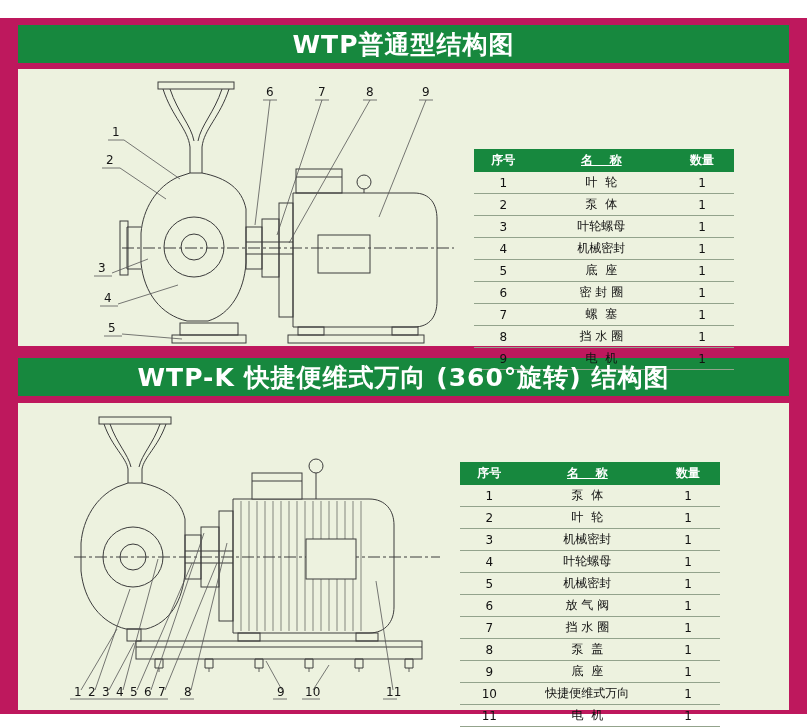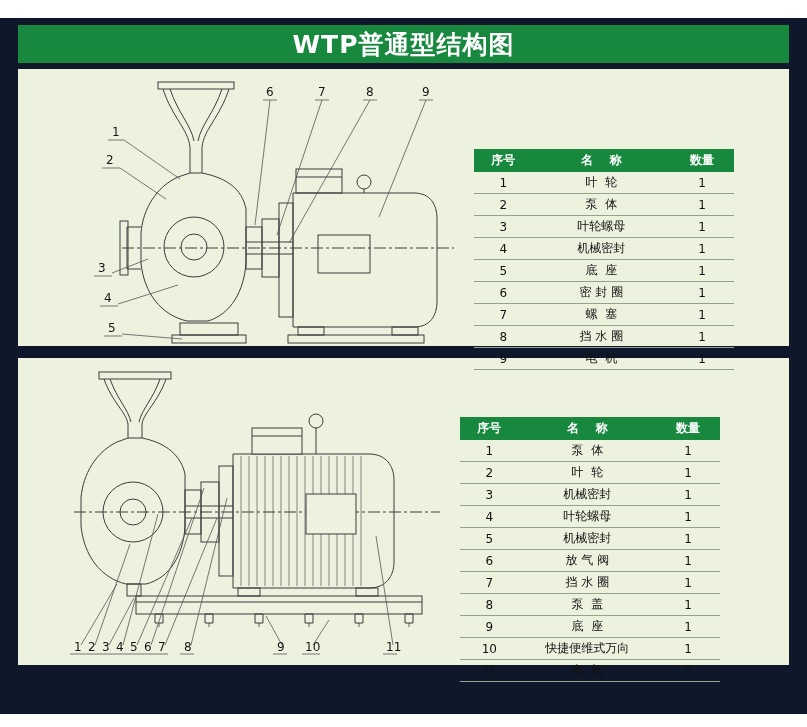--- a/index.html
+++ b/index.html
@@ -1,31 +1,31 @@
 <!DOCTYPE html>
 <html><head>
 <meta charset="utf-8">
 <style>
   html,body{margin:0;padding:0;}
   body{width:807px;height:727px;background:#ffffff;position:relative;
        font-family:"DejaVu Sans","Liberation Sans",sans-serif;}
   .green-wrap{position:absolute;top:18px;left:0;width:807px;height:696px;
-              background:#0f172a;padding:7px 18px;box-sizing:border-box;}
+              background:#be185d;padding:7px 18px;box-sizing:border-box;}
   .title-bar{height:38px;background:#17883e;display:flex;align-items:center;justify-content:center;}
   .title-bar .title{color:#ffffff;font-size:25px;font-weight:bold;letter-spacing:1px;}
   .panel{background:#edf2df;display:flex;align-items:flex-start;box-sizing:border-box;}
   .panel1{height:277px;margin-top:6px;margin-bottom:12px;padding:4px 0 0 12px;}
   .panel2{height:307px;margin-top:7px;padding:4px 0 0 6px;}
   .table-wrap{margin-left:12px;}
   .tw1{margin-top:76px;}
   .tw2{margin-top:55px;}
   table.parts{border-collapse:collapse;width:260px;font-size:12px;}
   table.parts th{background:#17883e;color:#fff;font-weight:bold;padding:3px 4px;text-align:center;}
   table.parts td{border-bottom:1px solid #93a38c;padding:2px;text-align:center;color:#111;height:15px;}
-  .c-no{width:56px;}.c-name{width:142px;}.c-qty{width:62px;}
+  .c-no{width:56px;}.c-name{width:142px;text-decoration:underline;}.c-qty{width:62px;}
   svg.diagram{flex:0 0 auto;}
   svg.diagram .callouts text{font-size:12px;fill:#151515;font-family:"DejaVu Sans",sans-serif;}
   .svg2{margin-top:4px;}
   .svg1{margin-top:4px;}
 </style>
 </head>
 <body>
 
 <div class="green-wrap">
 
@@ -161,20 +161,23 @@
             <tr>
               <td>9</td>
               <td>电&nbsp;&nbsp;机</td>
               <td>1</td>
             </tr>
           </tbody>
       </table>
     </div>
   </div>
 
+  <div class="title-bar">
+    <div class="title">WTP-K 快捷便维式万向 (360°旋转) 结构图</div>
+  </div>
 
   <div class="panel panel2">
 
     <svg class="diagram svg2" width="424" height="296" viewBox="0 0 424 296">
       <g stroke="#3c3c3c" stroke-width="1" fill="none">
         <g>
           <rect x="75" y="6" width="72" height="7"></rect>
           <path d="M80,13 C88,36 102,46 104,58 L104,72"></path>
           <path d="M142,13 C134,36 120,46 118,58 L118,72"></path>
           <path d="M86,13 C93,33 104,43 107,56"></path>

